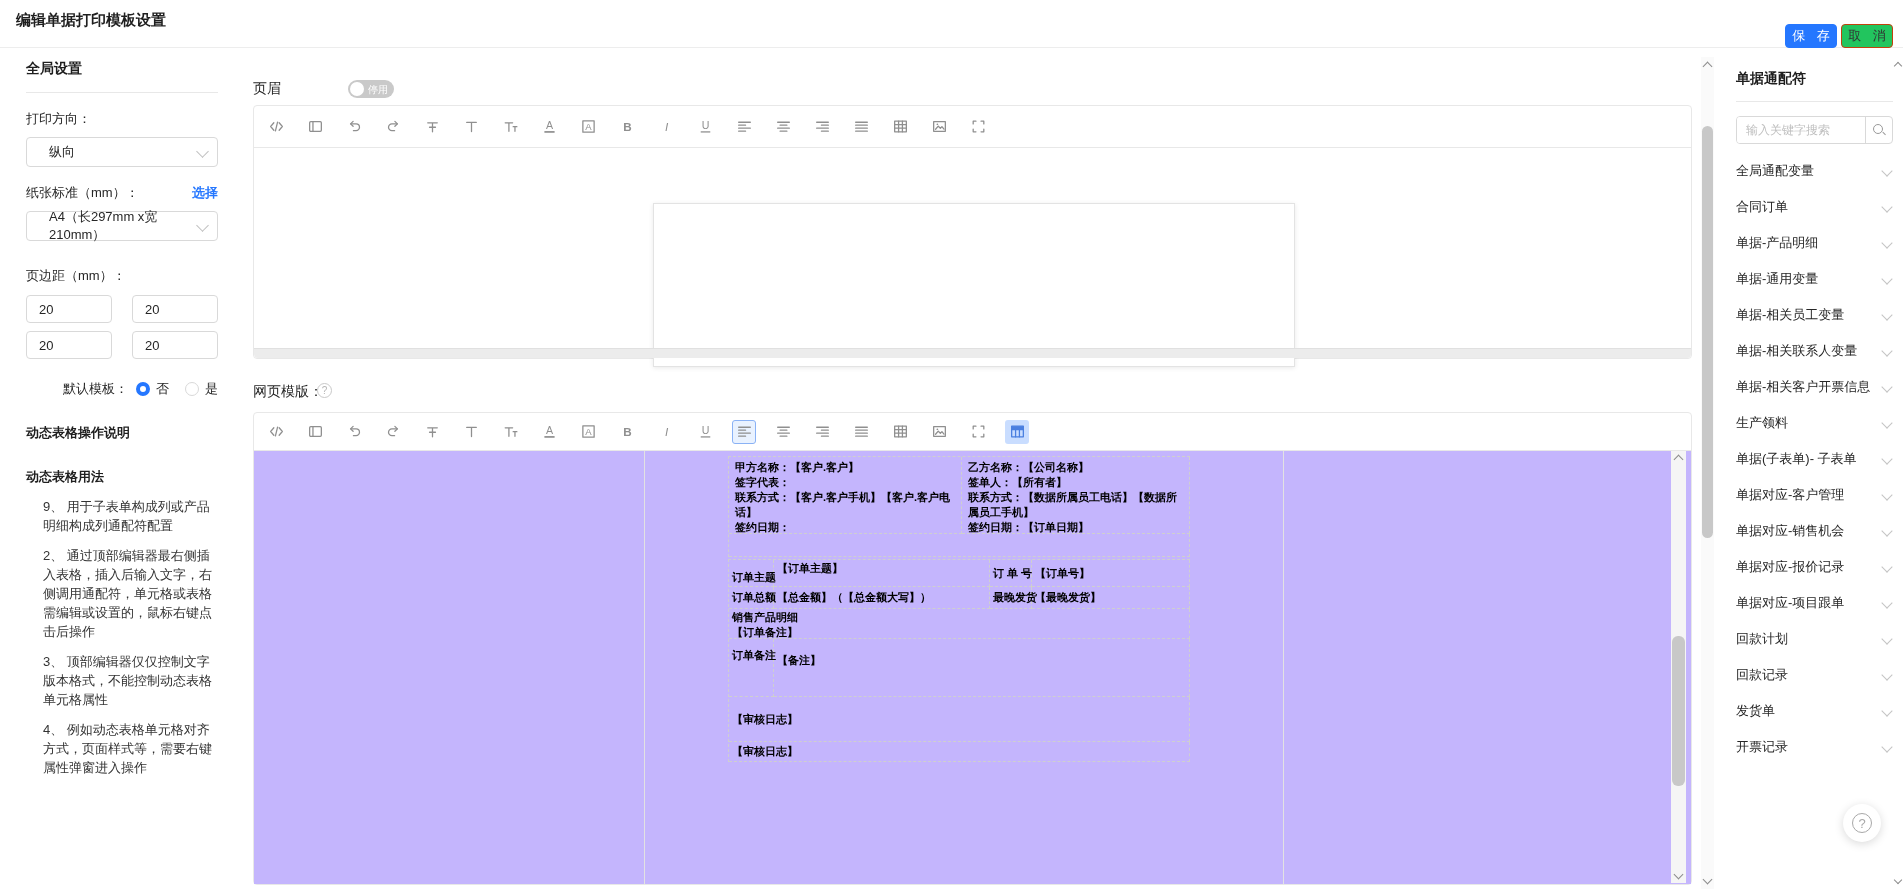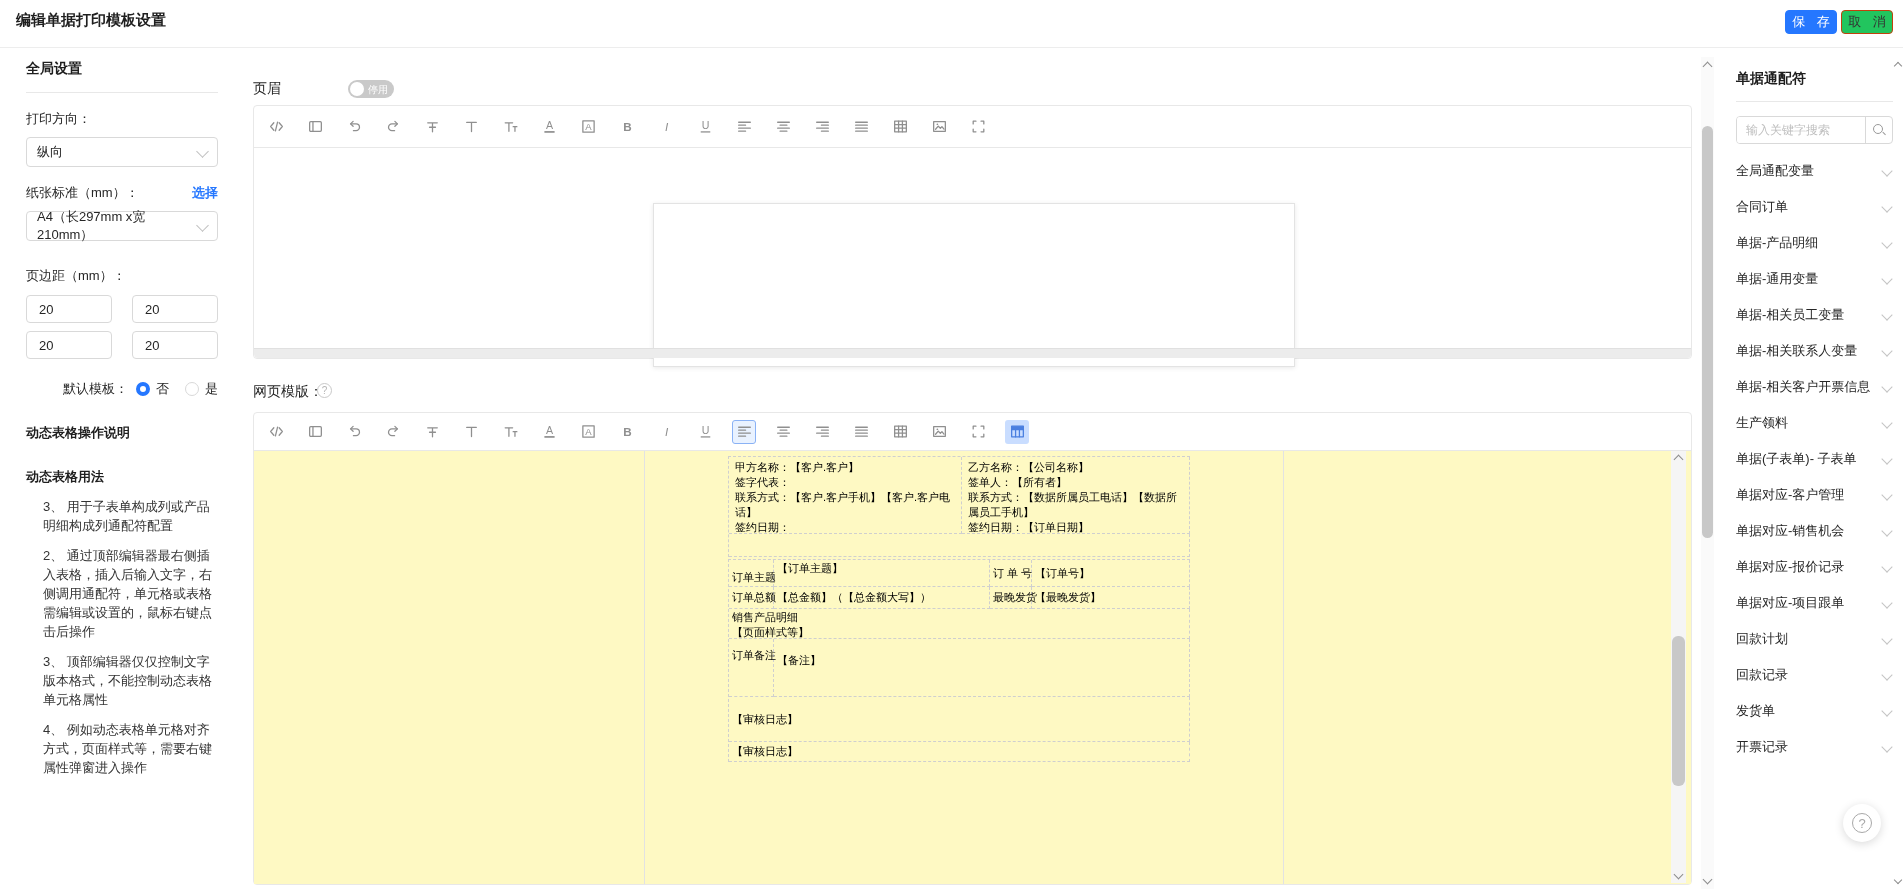--- a/index.html
+++ b/index.html
@@ -6,32 +6,32 @@
   body{
     position:relative;width:1903px;height:889px;background:#fff;overflow:hidden;
     font-family:"Liberation Sans","DejaVu Sans",sans-serif;color:#262626;
     -webkit-font-smoothing:antialiased;
   }
   .abs{position:absolute;}
 
   
   .topbar{left:0;top:0;width:1903px;height:47px;border-bottom:1px solid #ededed;background:#fff;}
   .page-title{position:absolute;left:16px;top:11px;font-size:15px;font-weight:bold;color:#1f1f1f;}
-  .btn{position:absolute;top:10px;height:24px;width:52px;border-radius:4px;font-size:13px;
+  .btn{position:absolute;top:24px;height:24px;width:52px;border-radius:4px;font-size:13px;
        display:flex;align-items:center;justify-content:center;letter-spacing:4px;padding-left:4px;box-sizing:border-box;cursor:pointer;}
   .btn-save{right:66px;background:#2577ff;color:#fff;border:1px solid #2577ff;}
   .btn-cancel{right:10px;background:#22c55e;color:#333;border:1px solid #c2410c;}
 
   
   .left-panel{left:26px;top:60px;width:192px;}
   .lp-heading{font-size:14px;font-weight:bold;color:#1f1f1f;}
   .lp-divider{margin-top:14px;border-bottom:1px solid #e8e8e8;}
   .lp-label{font-size:13px;color:#262626;margin-top:17px;}
   .select{position:relative;margin-top:9px;height:28px;border:1px solid #d9d9d9;border-radius:4px;
-          display:flex;align-items:center;padding:0 24px 0 10px;font-size:13px;color:#262626;background:#fff;cursor:pointer;}
+          display:flex;align-items:center;padding:0 24px 0 22px;font-size:13px;color:#262626;background:#fff;cursor:pointer;}
   .chev{width:8px;height:8px;border-right:1.5px solid #bfbfbf;border-bottom:1.5px solid #bfbfbf;
         transform:rotate(45deg);display:inline-block;}
   .select .chev{position:absolute;right:10px;top:9px;}
   .lp-row{display:flex;justify-content:space-between;align-items:center;}
   .link{font-size:13px;color:#2577ff;cursor:pointer;font-weight:bold;}
   .margin-grid{display:grid;grid-template-columns:86px 86px;column-gap:20px;row-gap:8px;margin-top:10px;}
   .m-input{height:26px;border:1px solid #d9d9d9;border-radius:4px;font-size:13px;color:#262626;
            padding:0 0 0 12px;width:72px;outline:none;font-family:inherit;}
   .radio-row{display:flex;align-items:center;margin-top:21px;font-size:13px;justify-content:flex-end;}
   .radio{width:14px;height:14px;border-radius:50%;box-sizing:border-box;background:#fff;margin-right:6px;cursor:pointer;}
@@ -63,21 +63,21 @@
   .hdr-canvas{position:absolute;left:0;top:42px;width:100%;height:203px;background:#fff;}
   .hdr-box{position:absolute;left:399px;top:55px;width:640px;height:162px;background:#fff;
            border:1px solid #e3e3e3;box-shadow:0 1px 5px rgba(0,0,0,0.09);}
   .hdr-hscroll{position:absolute;left:0;bottom:0;width:100%;height:9px;background:#ececec;border-top:1px solid #e0e0e0;
                border-radius:0 0 4px 4px;cursor:pointer;}
 
   .wt-row{left:253px;top:382px;}
   .help-dot{position:absolute;left:64px;top:1px;width:15px;height:15px;border-radius:50%;border:1px solid #c9c9c9;
             color:#b5b5b5;font-size:10px;display:flex;align-items:center;justify-content:center;box-sizing:border-box;}
 
-  .canvas-bottom{position:absolute;left:0;top:38px;right:0;bottom:0;background:#fef9c3;overflow:hidden;}
+  .canvas-bottom{position:absolute;left:0;top:38px;right:0;bottom:0;background:#c4b5fd;overflow:hidden;font-weight:bold;}
   .vguide{position:absolute;top:0;bottom:0;width:1px;background:#e2e2e2;}
 
   
   .doc{font-family:"Liberation Sans","DejaVu Sans",sans-serif;color:#000;}
   .secA{position:absolute;left:474px;top:5px;width:461px;
         display:grid;grid-template-columns:233px 228px;grid-template-rows:77px 23px;
         border-top:1px dashed #cfcfcf;border-left:1px dashed #cfcfcf;}
   .secA>div{border-right:1px dashed #cfcfcf;border-bottom:1px dashed #cfcfcf;box-sizing:border-box;padding:3px 6px;}
   .secA .span2{grid-column:1/-1;}
   .doc-line{font-size:11px;line-height:15px;color:#000;}
@@ -165,21 +165,21 @@
     <span class="radio on" style="margin-left:8px;"></span>
     <span>否</span>
     <span class="radio off" style="margin-left:16px;"></span>
     <span>是</span>
   </div>
 
   <div class="lp-subheading">动态表格操作说明</div>
 
   <div class="lp-subheading">动态表格用法</div>
   <div class="lp-paras">
-      <div class="li">3、 用于子表单构成列或产品明细构成列通配符配置</div>
+      <div class="li">9、 用于子表单构成列或产品明细构成列通配符配置</div>
       <div class="li">2、 通过顶部编辑器最右侧插入表格，插入后输入文字，右侧调用通配符，单元格或表格需编辑或设置的，鼠标右键点击后操作</div>
       <div class="li">3、 顶部编辑器仅仅控制文字版本格式，不能控制动态表格单元格属性</div>
       <div class="li">4、 例如动态表格单元格对齐方式，页面样式等，需要右键属性弹窗进入操作</div>
     </div>
 </div>
 
 <div class="abs sec-label" style="left:253px;top:80px;">页眉</div>
 <div class="toggle">
   <span class="knob"></span>
   <span class="t-label">停用</span>
@@ -501,21 +501,21 @@
       <div class="cell-mid">订 单 号</div>
       <div class="cell-mid">【订单号】</div>
 
       <div class="cell-mid">订单总额</div>
       <div class="cell-mid">【总金额】（【总金额大写】）</div>
       <div class="cell-mid">最晚发货</div>
       <div class="cell-mid">【最晚发货】</div>
 
       <div class="spanAll">
         <div class="doc-line">销售产品明细</div>
-        <div class="doc-line">【页面样式等】</div>
+        <div class="doc-line">【订单备注】</div>
       </div>
 
       <div class="big" style="padding-top:3px;">订单备注</div>
       <div class="big" style="grid-column:2/-1;display:flex;align-items:flex-start;padding-top:8px;">【备注】</div>
 
       <div class="spanAll big2 cell-mid">【审核日志】</div>
       <div class="spanAll cell-mid">【审核日志】</div>
     </div>
 
     <div class="inner-sb">

